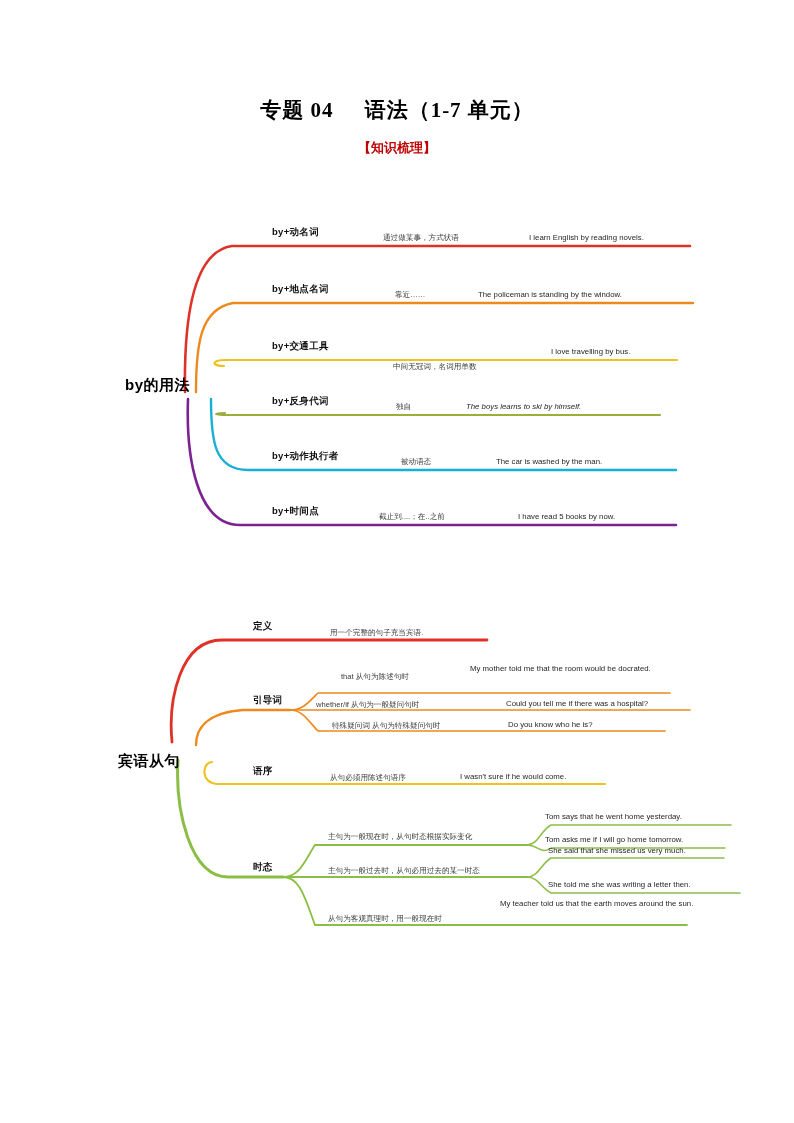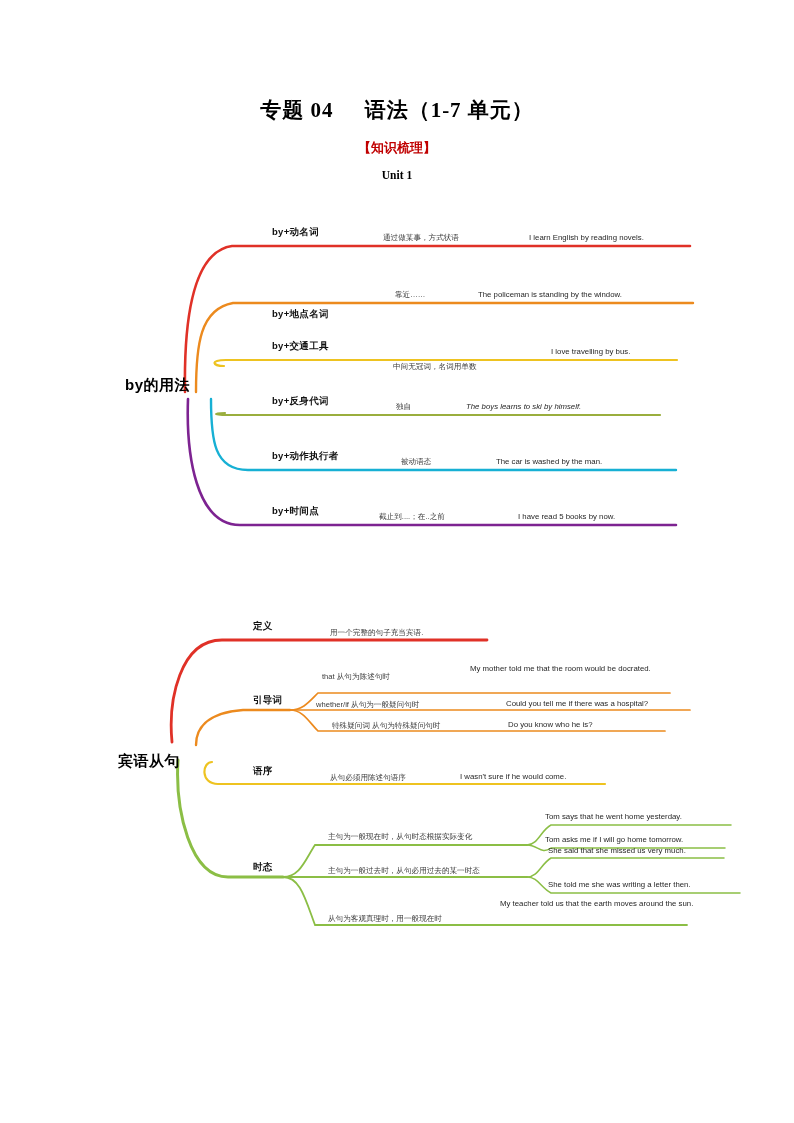--- a/index.html
+++ b/index.html
@@ -102,21 +102,20 @@
     line-height: 1.25;
   }
 </style>
 </head>
 <body>
 
 <div class="page">
 
   <div class="doc-title">专题 04     语法（1-7 单元）</div>
   <div class="doc-subtitle">【知识梳理】</div>
-  <div class="unit-heading" id="unit1-heading">Unit 1</div>
 
   <div class="mindmap">
     <svg width="794" height="1123" viewBox="0 0 794 1123">
 
       <path d="M185,392 C184,330 190,252 232,246 L690,246" fill="none" stroke="#e03127" stroke-width="2.6" stroke-linecap="round"></path>
 
       <path d="M196,392 C196,345 200,309 233,303 L693,303" fill="none" stroke="#ec8a1e" stroke-width="2.4" stroke-linecap="round"></path>
 
       <path d="M224,366 C213,366 209,360 226,360 L677,360" fill="none" stroke="#eec320" stroke-width="2.2" stroke-linecap="round"></path>
 
@@ -126,21 +125,21 @@
 
       <path d="M188,399 C186,455 196,525 240,525 L676,525" fill="none" stroke="#7d2391" stroke-width="2.6" stroke-linecap="round"></path>
     </svg>
 
     <div class="node-text root-label" style="left:125px; top:376px;">by的用法</div>
 
     <div class="node-text branch-label" style="left:272px; top:226px;text-align:center;">by+动名词</div>
     <div class="node-text desc-label" style="left:383px; top:233px;">通过做某事，方式状语</div>
     <div class="node-text example-label" style="left:529px; top:233px;">I learn English by reading novels.</div>
 
-    <div class="node-text branch-label" style="left:272px; top:283px;margin-top:25px;">by+地点名词</div>
+    <div class="node-text branch-label" style="left:272px; top:283px;">by+地点名词</div>
     <div class="node-text desc-label" style="left:395px; top:290px;">靠近……</div>
     <div class="node-text example-label" style="left:478px; top:290px;">The policeman is standing by the window.</div>
 
     <div class="node-text branch-label" style="left:272px; top:340px;">by+交通工具</div>
     <div class="node-text desc-label" style="left:393px; top:362px;">中间无冠词，名词用单数</div>
     <div class="node-text example-label" style="left:551px; top:347px;">I love travelling by bus.</div>
 
     <div class="node-text branch-label" style="left:272px; top:395px;">by+反身代词</div>
     <div class="node-text desc-label" style="left:396px; top:402px;">独自</div>
     <div class="node-text example-label" style="left:466px; top:402px;font-style:italic;">The boys learns to ski by himself.</div>
@@ -180,21 +179,21 @@
       <path d="M527,877 C538,877 541,888 551,893 L740,893" fill="none" stroke="#8bbe45" stroke-width="1.5" stroke-linecap="round"></path>
     </svg>
 
     <div class="node-text root-label" style="left:118px; top:752px;">宾语从句</div>
 
     <div class="node-text branch-label" style="left:253px; top:620px;">定义</div>
     <div class="node-text desc-label" style="left:330px; top:628px;">用一个完整的句子充当宾语.</div>
 
     <div class="node-text branch-label" style="left:253px; top:694px;">引导词</div>
 
-    <div class="node-text desc-label" style="left:322px; top:672px;">that 从句为陈述句时</div>
+    <div class="node-text desc-label" style="left:341px; top:672px;">that 从句为陈述句时</div>
     <div class="node-text example-label wrap" style="left:470px; top:664px; width:200px;">My mother told me that the room would be docrated.</div>
 
     <div class="node-text desc-label" style="left:316px; top:700px;">whether/if 从句为一般疑问句时</div>
     <div class="node-text example-label" style="left:506px; top:699px;">Could you tell me if there was a hospital?</div>
 
     <div class="node-text desc-label" style="left:332px; top:721px;">特殊疑问词 从句为特殊疑问句时</div>
     <div class="node-text example-label" style="left:508px; top:720px;">Do you know who he is?</div>
 
     <div class="node-text branch-label" style="left:253px; top:765px;">语序</div>
     <div class="node-text desc-label" style="left:330px; top:773px;">从句必须用陈述句语序</div>

